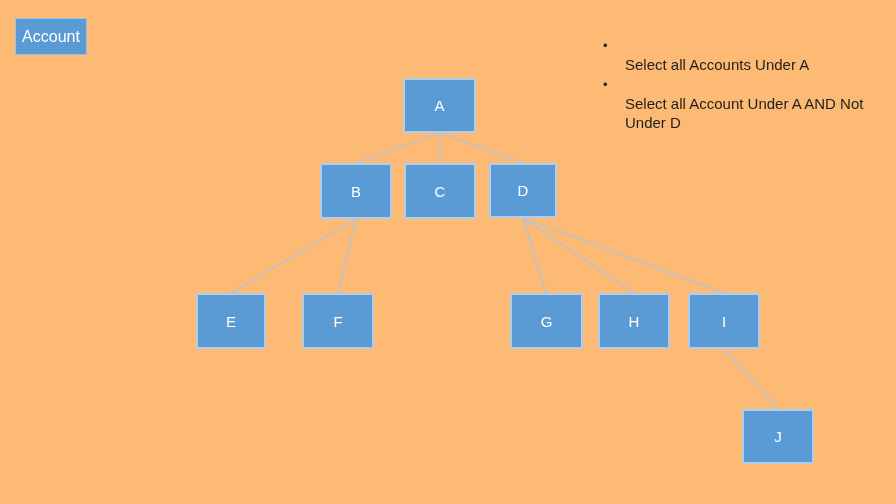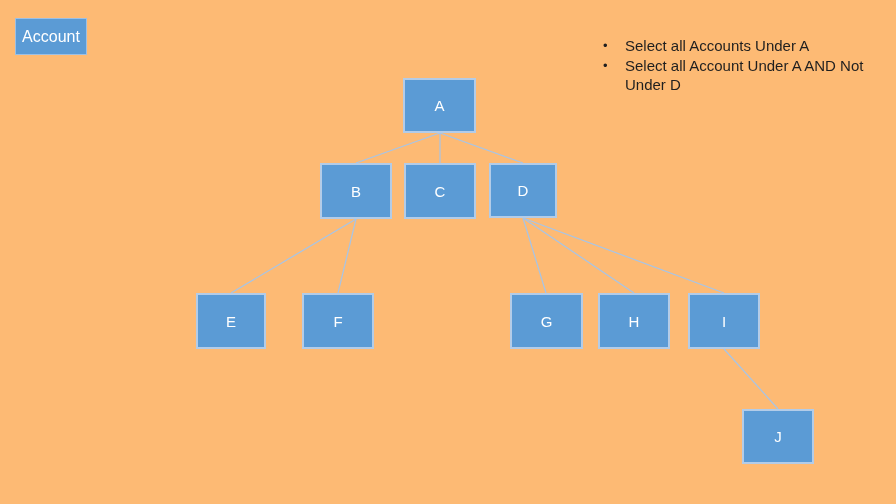--- a/index.html
+++ b/index.html
@@ -71,20 +71,21 @@
   .notes .bullet {
     width: 29px;
     flex: 0 0 29px;
     padding-left: 7px;
     box-sizing: border-box;
     font-size: 13px;
   }
   .notes .note-text {
     flex: 0 1 252px;
     max-width: 252px;
+    margin-top: 19px;
   }
 
   
   #node-A { left: 403px; top:  78px; width: 73px; height: 55px; }
   #node-B { left: 320px; top: 163px; width: 72px; height: 56px; }
   #node-C { left: 404px; top: 163px; width: 72px; height: 56px; }
   #node-D { left: 489px; top: 163px; width: 68px; height: 55px; }
   #node-E { left: 196px; top: 293px; width: 70px; height: 56px; }
   #node-F { left: 302px; top: 293px; width: 72px; height: 56px; }
   #node-G { left: 510px; top: 293px; width: 73px; height: 56px; }

